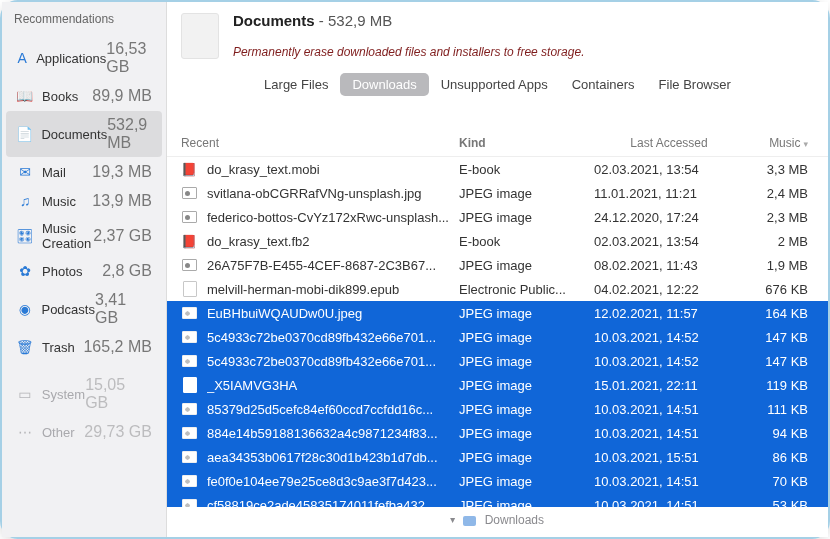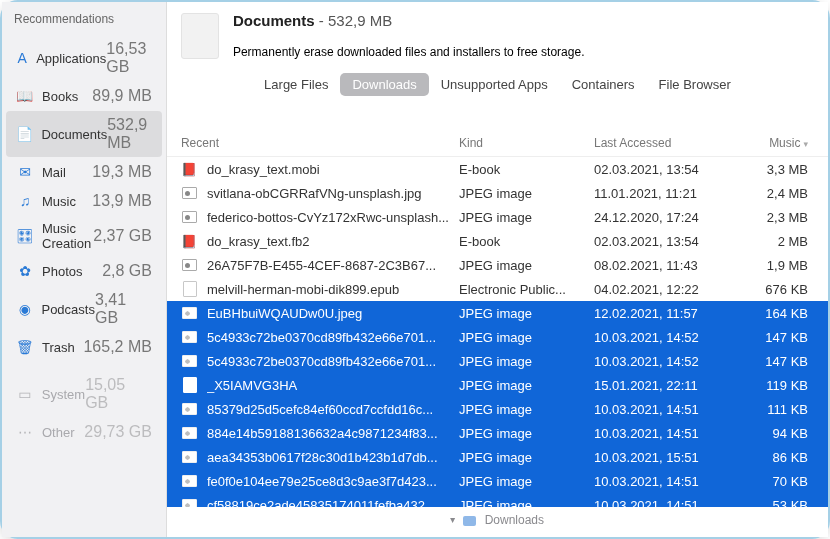--- a/index.html
+++ b/index.html
@@ -80,22 +80,23 @@
     font-weight: 600;
     font-size: 15px;
     color: #222;
   }
   .header .title-wrap .title .sizepart {
     font-weight: 400;
     color: #555;
   }
   .header .title-wrap .subtitle {
     font-size: 12px;
-    color: #000000;
+    color: #7f1d1d;
     margin-top: 16px;
+    font-style: italic;
   }
   .tabs {
     display: flex;
     justify-content: center;
     gap: 0;
     padding: 6px 0 8px 0;
     font-size: 13px;
   }
   .tab {
     padding: 4px 12px;
@@ -109,22 +110,22 @@
   }
   .columns {
     display: flex;
     padding: 4px 14px 6px 14px;
     font-size: 12px;
     color: #777;
     border-bottom: 1px solid #eee;
     margin-top: 28px;
   }
   .col-name { flex: 1; }
-  .col-kind { width: 135px; }
-  .col-date { width: 150px; }
+  .col-kind { width: 135px; font-weight: bold; }
+  .col-date { width: 150px; text-align: center; }
   .col-size { width: 70px; text-align: right; padding-right: 6px; }
   .rows { flex: 1; overflow: auto; }
   .row {
     display: flex;
     align-items: center;
     padding: 3px 14px;
     font-size: 13px;
     cursor: pointer;
   }
   .row .ficon {

